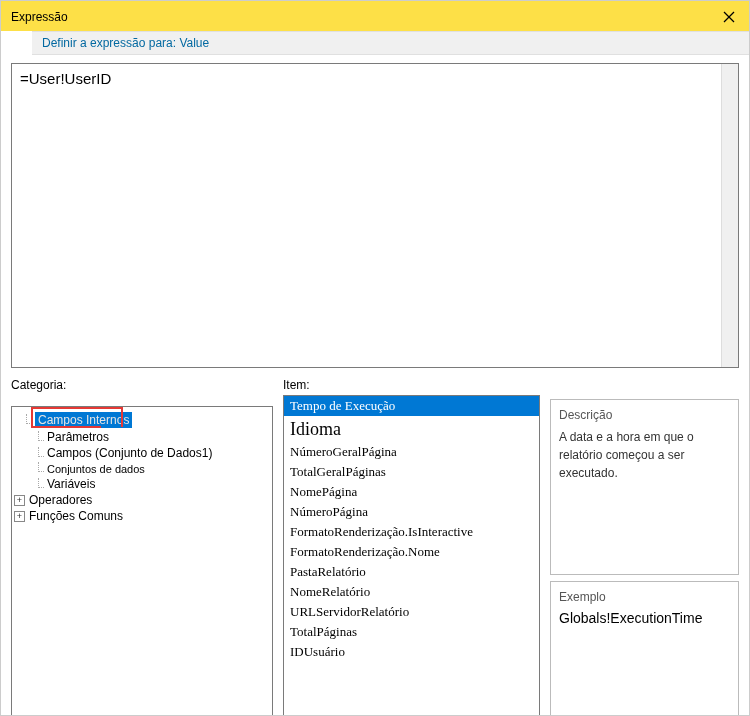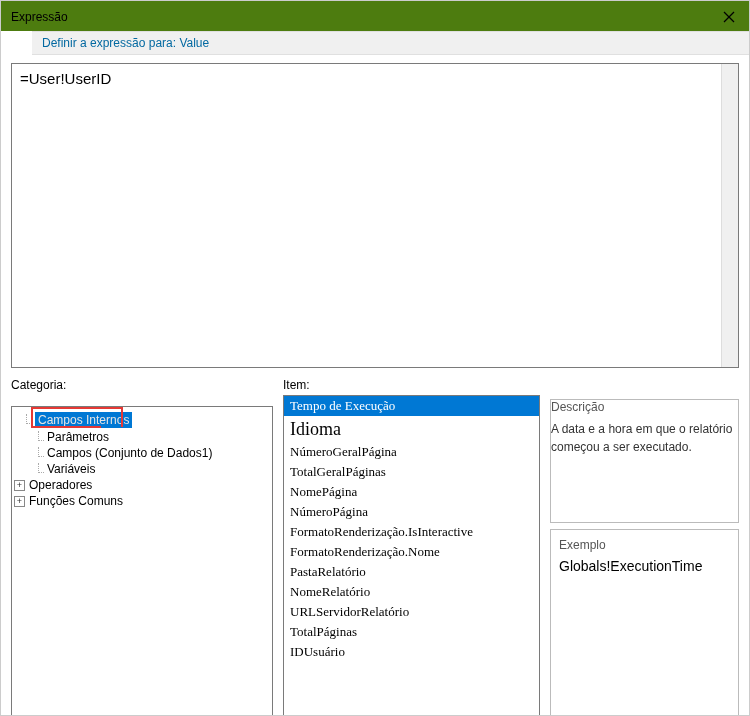--- a/index.html
+++ b/index.html
@@ -1,18 +1,18 @@
 <!DOCTYPE html>
 <html><head>
   <meta charset="utf-8">
   <style>
     * { box-sizing: border-box; margin: 0; padding: 0; }
     body { font-family: "Segoe UI", Tahoma, sans-serif; font-size: 12px; color: #000; background: #fff; width: 750px; height: 716px; overflow: hidden; border: 1px solid #ccc; }
     
-    .titlebar { display: flex; align-items: center; justify-content: space-between; padding: 6px 10px 4px 10px; background: #4d7c0f; }
+    .titlebar { display: flex; align-items: center; justify-content: space-between; padding: 6px 10px 4px 10px; background: #fde047; }
     .close-x { width: 20px; height: 20px; display: flex; align-items: center; justify-content: center; cursor: pointer; }
     .close-x svg { width: 12px; height: 12px; }
     
     .subtitle-bar { background: #f0f0f0; padding: 4px 10px; font-size: 12px; color: #0369a1; border-top: 1px solid #e0e0e0; border-bottom: 1px solid #e0e0e0; margin-left: 31px; }
     
     .expression-area { margin: 8px 10px; border: 1px solid #7a7a7a; height: 305px; background: #fff; padding: 6px 8px; font-size: 15px; font-family: "Segoe UI", sans-serif; overflow: auto; position: relative; }
     .expression-area::after { content: ""; position: absolute; right: 0; top: 0; bottom: 0; width: 16px; background: #f0f0f0; border-left: 1px solid #ddd; }
     
     .middle { display: flex; gap: 10px; padding: 0 10px; height: 350px; }
     
@@ -34,21 +34,21 @@
     .tree-selected-wrap { position: relative; display: inline-flex; align-items: center; }
     .tree-selected { background: #0078d4; color: #e5e5e5; padding: 1px 3px; }
     .redbox { position: absolute; border: 2px solid #e53935; border-bottom: none; left: -4px; top: -5px; height: 20px; width: 92px; pointer-events: none; }
     .redbox2 { position: absolute; border-bottom: 2px solid #e53935; border-left: 2px solid #e53935; left: -4px; top: 14px; width: 70px; height: 0; pointer-events: none; }
     
     .item-list { padding: 0; font-family: Liberation Serif, serif; }
     .item-row { padding: 2px 6px; font-size: 13px; cursor: pointer; white-space: nowrap; }
     .item-row.selected { background: #0078d4; color: #fff; }
     .item-row.big { font-size: 18px; padding: 3px 6px 2px 6px; }
     
-    .desc-box { border: 1px solid #bbb; background: #fff; height: 124px; font-size: 12px; color: #333; }
+    .desc-box { border: 1px solid #bbb; background: #fff; padding: 8px; height: 176px; font-size: 12px; color: #333; }
     .desc-label { color: #555; margin-bottom: 6px; }
     .desc-text { line-height: 1.5; }
     
     .example-box { border: 1px solid #bbb; background: #fff; padding: 8px; flex: 1; font-size: 12px; }
     .example-label { color: #555; margin-bottom: 6px; }
     .example-text { font-size: 14px; }
     
     .footer { display: flex; justify-content: space-between; align-items: flex-end; padding: 10px 10px 2px 10px; }
     .btn { min-width: 90px; height: 24px; border: 1px solid #adadad; background: #e1e1e1; font-size: 12px; display: inline-flex; align-items: center; justify-content: center; cursor: pointer; }
     .btn.ghost { color: #ccc; background: #0c4a6e; border-color: #ddd; width: 105px; height: 28px; }
@@ -90,20 +90,24 @@
             <span class="tree-selected">Campos Internos</span>
           </span>
         </div>
         <div class="tree-row tree-indent2">
           <span class="tree-connector"></span>
           <span>Parâmetros</span>
         </div>
         <div class="tree-row tree-indent2">
           <span class="tree-connector"></span>
           <span>Campos (Conjunto de Dados1)</span>
+        </div>
+        <div class="tree-row tree-indent2" style="font-size:11px">
+          <span class="tree-connector"></span>
+          <span>Conjuntos de dados</span>
         </div>
         <div class="tree-row tree-indent2">
           <span class="tree-connector"></span>
           <span>Variáveis</span>
         </div>
         <div class="tree-row">
           <span class="tree-toggle">+</span>
           <span>Operadores</span>
         </div>
         <div class="tree-row">

